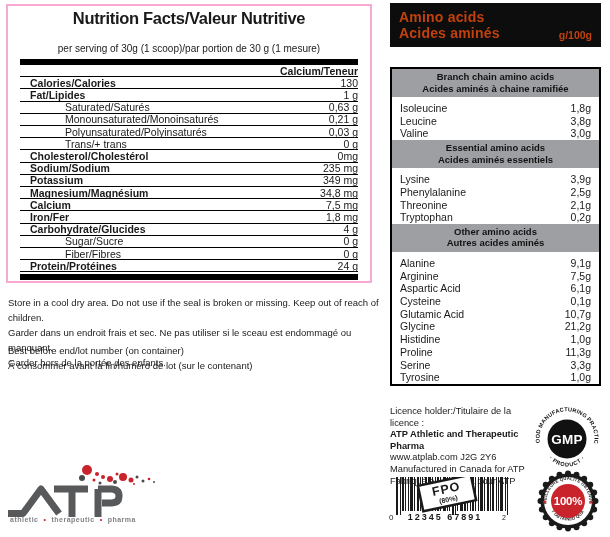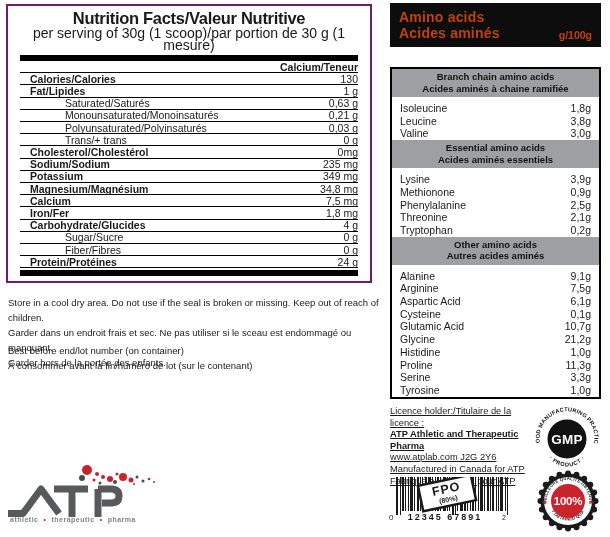--- a/index.html
+++ b/index.html
@@ -5,25 +5,25 @@
   html,body { margin:0; padding:0; }
   body {
     width:610px; height:537px; background:#ffffff; position:relative;
     font-family:"Liberation Sans", sans-serif; color:#1a1a1a;
     -webkit-font-smoothing:antialiased;
   }
 
   
   .nutrition-box {
     position:absolute; left:6px; top:4px; width:366px; height:279px;
-    border:2px solid #701a75; box-sizing:border-box; padding:3px 12px 0;
+    border:2px solid #f9a8d4; box-sizing:border-box; padding:3px 12px 0;
     background:#fff;
   }
   .n-title { text-align:center; font-weight:bold; font-size:16.5px; line-height:18px; letter-spacing:-0.3px; }
-  .n-subtitle { text-align:center; font-size:14px; line-height:12px; margin-top:0; }
+  .n-subtitle { text-align:center; font-size:10px; line-height:12px; margin-top:16px; }
   .thickbar { height:6px; background:#000; }
   .bar-top { margin-top:4px; }
   .bar-bottom { margin-top:2px; }
   .amount-header {
     display:flex; justify-content:flex-end; font-weight:bold; font-size:10.5px;
     line-height:10.7px; padding-top:0.5px; border-bottom:1px solid #000;
   }
   .nrow {
     display:flex; justify-content:space-between; align-items:baseline;
     font-size:10.5px; line-height:10.7px; padding-top:0.5px; border-bottom:1px solid #000;
@@ -47,21 +47,21 @@
   .amino-header .unit { position:absolute; right:9px; bottom:6px; font-weight:bold; font-size:10.5px; }
   .amino-body { border:2px solid #000; margin-top:20px; background:#fff; }
   .band {
     background:#9d9fa2; color:#121212; text-align:center; font-weight:bold;
     font-size:9.5px; line-height:11.5px; padding:2px 2px 3px;
   }
   .arow-group { padding:5px 8px 0; }
   .arow { display:flex; justify-content:space-between; font-size:10.5px; line-height:12.7px; }
 
   
-  .licence { position:absolute; left:390px; top:406px; width:150px; font-size:9.3px; line-height:11.6px;text-decoration:underline; }
+  .licence { position:absolute; left:390px; top:406px; width:150px; font-size:9.3px; line-height:11.6px; }
   .licence .bold { font-weight:bold; }
 
   
   .gmp-badge { position:absolute; left:532px; top:404px; }
   .quality-badge { position:absolute; left:535px; top:468px; }
   .barcode { position:absolute; left:386px; top:477px; }
   .atp-logo { position:absolute; left:6px; top:448px; }
   .tagline {
     position:absolute; left:10px; top:516px; display:flex; gap:5px; align-items:center;
     font-size:7px; font-weight:bold; letter-spacing:0.5px; color:#808285;
@@ -181,24 +181,20 @@
         </div>
       </div>
       <div class="band">
         <div>Essential amino acids</div>
         <div>Acides aminés essentiels</div>
       </div>
       <div class="arow-group">
         <div class="arow">
           <span>Lysine</span>
           <span>3,9g</span>
-        </div>
-        <div class="arow">
-          <span>Methionone</span>
-          <span>0,9g</span>
         </div>
         <div class="arow">
           <span>Phenylalanine</span>
           <span>2,5g</span>
         </div>
         <div class="arow">
           <span>Threonine</span>
           <span>2,1g</span>
         </div>
         <div class="arow">

